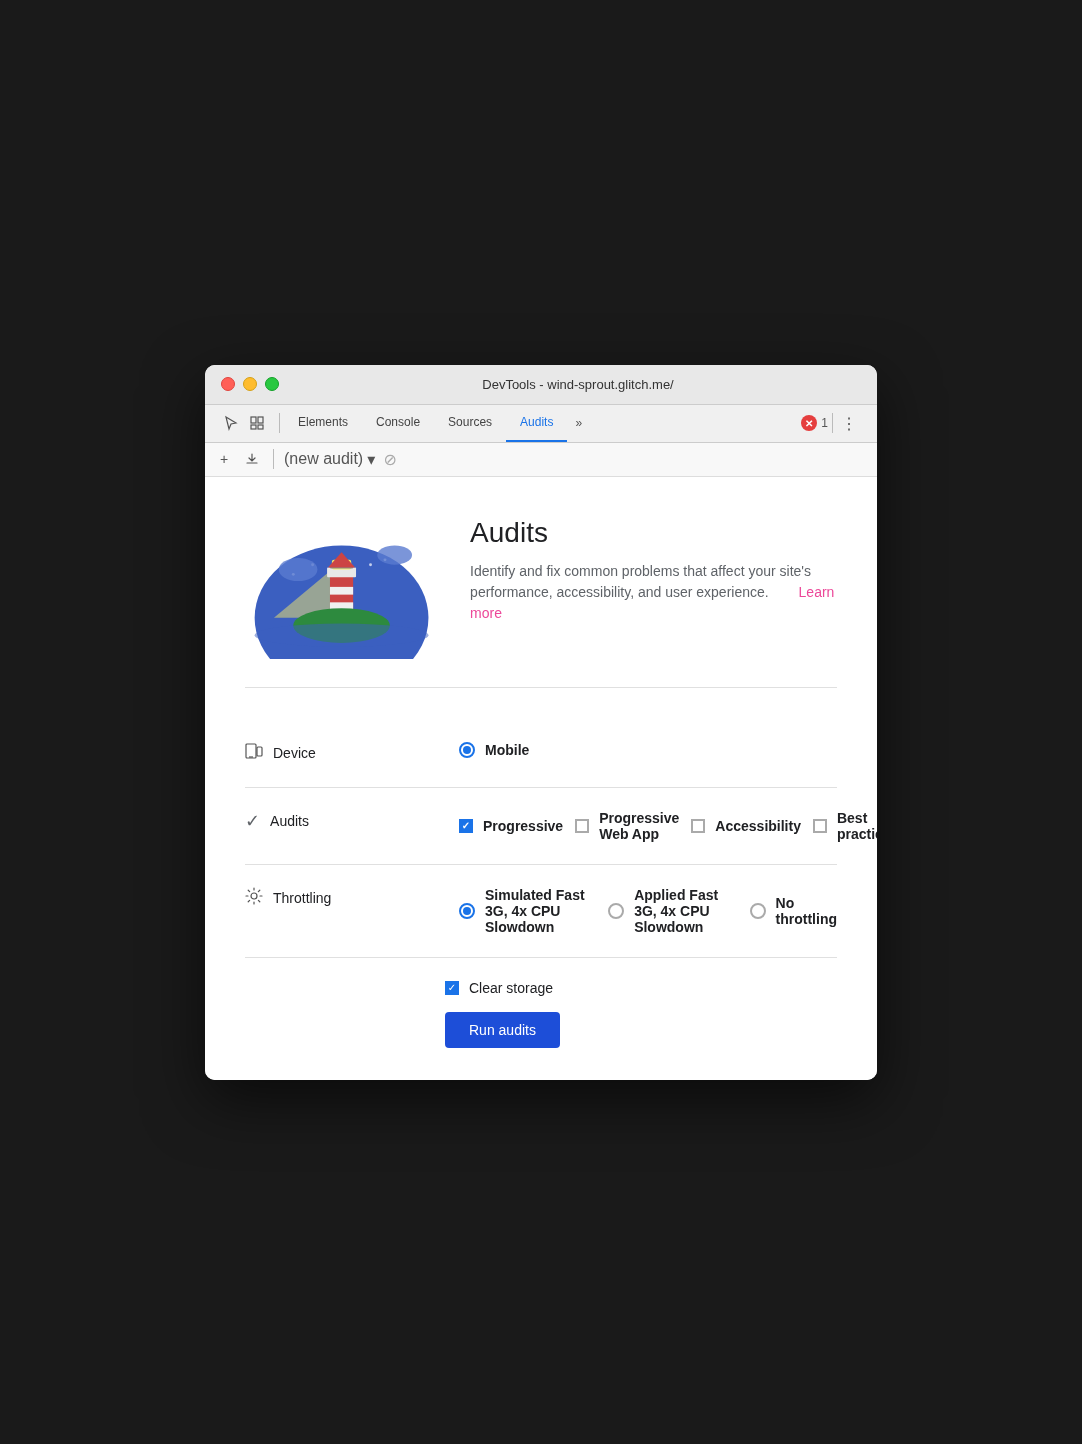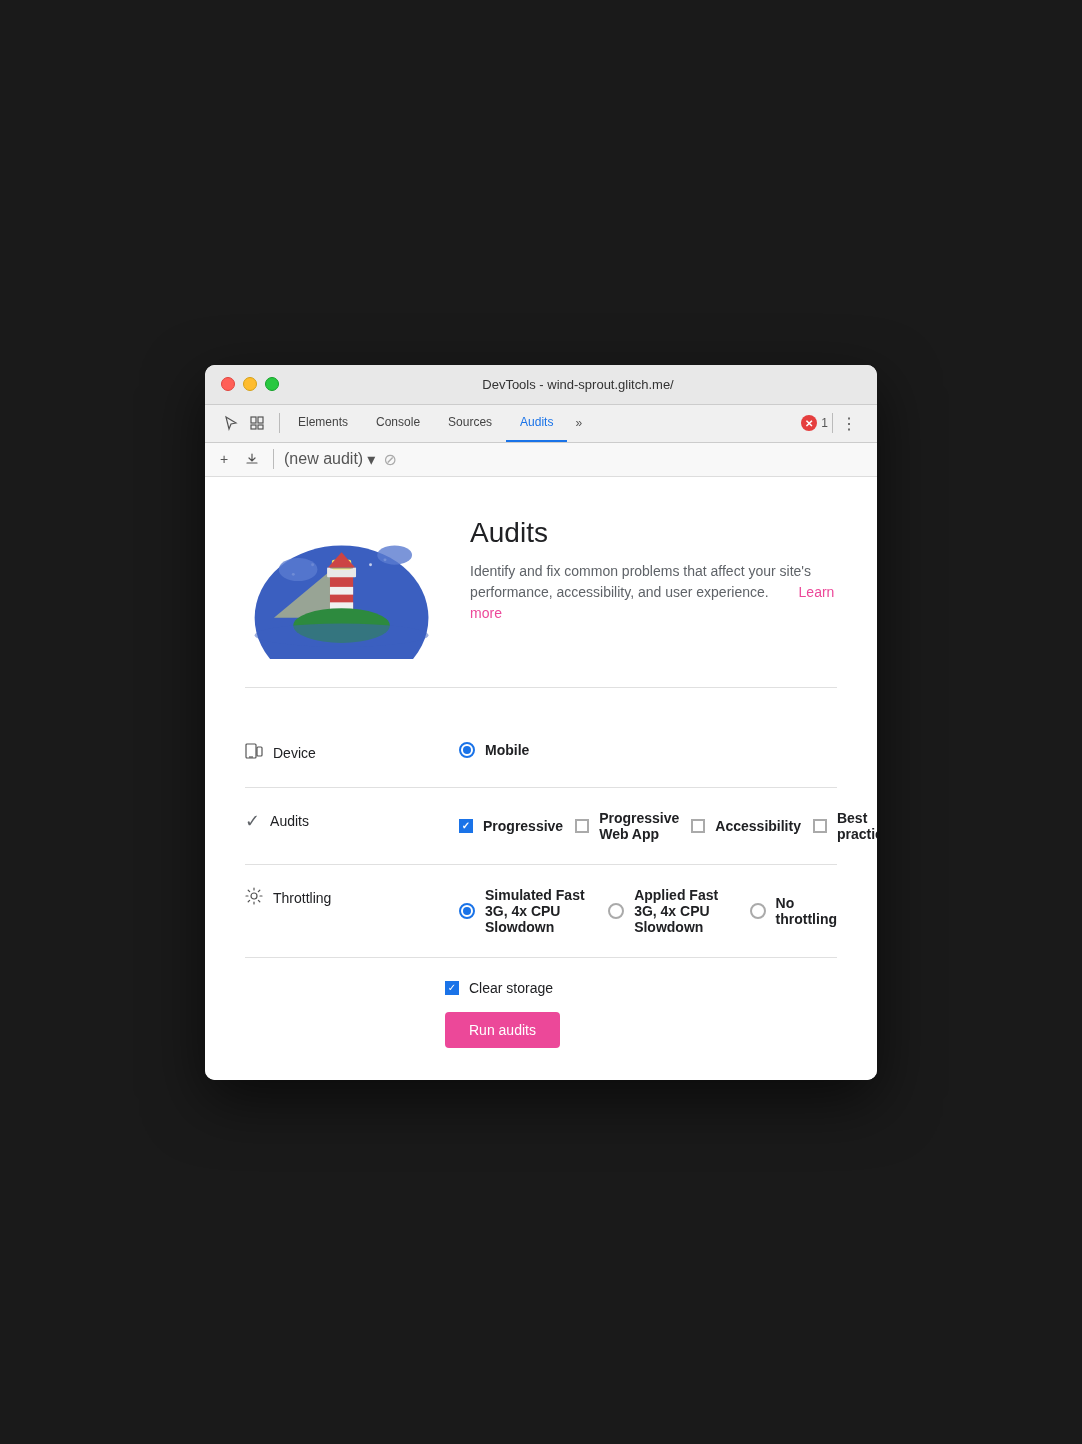--- a/index.html
+++ b/index.html
@@ -286,21 +286,21 @@
       font-size: 10px;
     }
     
     .bottom-section {
       padding: 22px 0 0 200px;
       display: flex;
       flex-direction: column;
       gap: 16px;
     }
     .run-audits-btn {
-      background: #ec4899;
+      background: #1d4ed8;
       color: white;
       border: none;
       border-radius: 4px;
       padding: 10px 24px;
       font-size: 14px;
       font-weight: 500;
       cursor: pointer;
       width: fit-content;
     }
     

